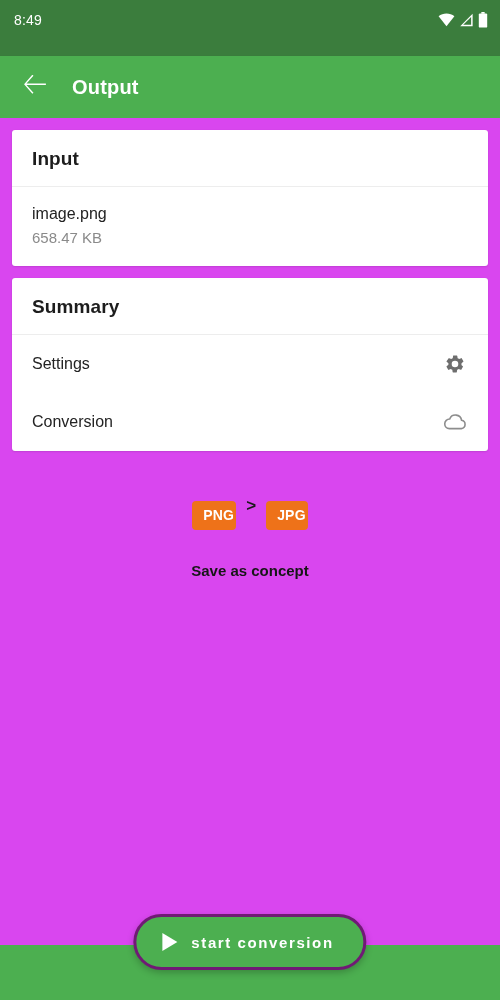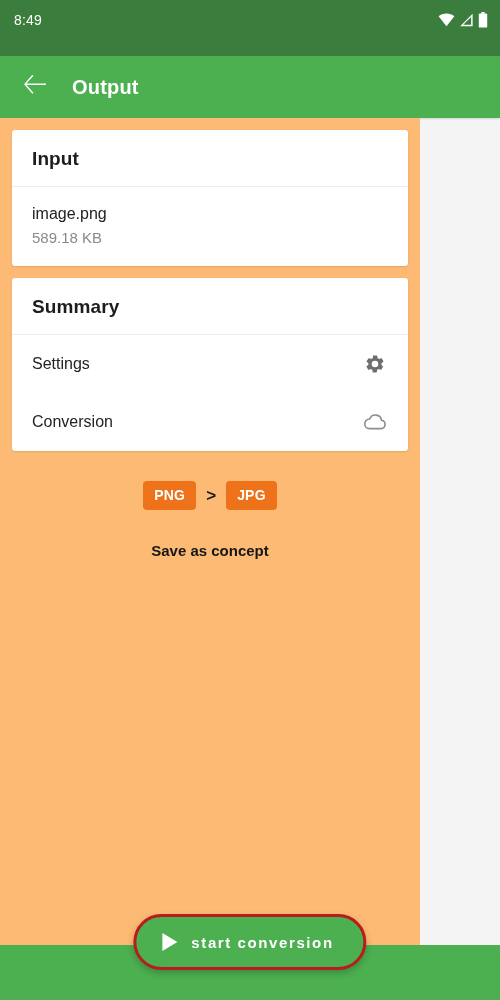--- a/index.html
+++ b/index.html
@@ -35,22 +35,22 @@
     width:40px; height:40px; display:flex; align-items:center; justify-content:center;
     cursor:pointer; border-radius:50%;
   }
   .appbar-title{
     color:#fff; font-size:20px; font-weight:bold; letter-spacing:.2px;
     margin-left:16px;
   }
 
   
   .content{
-    position:absolute; top:118px; left:0; width:420px; bottom:0;
-    background:#fdba74;
+    position:absolute; top:118px; left:0; width:500px; bottom:0;
+    background:#d946ef;
   }
 
   .card{
     background:#fff;
     margin:12px 12px 0 12px;
     border-radius:3px;
     box-shadow:0 1px 2px rgba(0,0,0,.10), 0 0 1px rgba(0,0,0,.08);
     overflow:hidden;
   }
   .card-header{
@@ -76,24 +76,25 @@
   
   .formats{
     display:flex; align-items:center; justify-content:center;
     gap:10px;
     margin-top:30px;
   }
   .badge{
     background:#ee7219;
     color:#fff;
     font-size:14px; font-weight:bold;
-    padding:6px 11px 7px 11px;
+    padding:6px 2px 7px 11px;
     border-radius:4px;
     letter-spacing:.2px;
     cursor:pointer;
+    margin-top:20px;
   }
   .chev{ font-size:17px; font-weight:bold; color:#1a1a1a; line-height:1; }
 
   .save-concept{
     text-align:center;
     margin-top:32px;
     font-size:15px; font-weight:bold; color:#161616;
     cursor:pointer;
   }
 
@@ -102,21 +103,21 @@
     position:absolute; left:0; bottom:0; width:500px; height:55px;
     background:#4caf50;
   }
   .fab{
     position:absolute; left:50%; transform:translateX(-50%);
     bottom:30px;
     height:56px;
     display:flex; align-items:center; gap:14px;
     padding:0 30px 0 26px;
     background:#4caf50;
-    border:3px solid #b91c1c;
+    border:3px solid #701a75;
     border-radius:30px;
     box-shadow:0 3px 7px rgba(0,0,0,.22);
     cursor:pointer;
     justify-content:space-between;
   }
   .fab-label{
     color:#fff; font-size:15px; font-weight:bold; letter-spacing:1.6px;
   }
   .play-tri{
     width:0;height:0;
@@ -161,21 +162,21 @@
   </div>
   <div class="appbar-title">Output</div>
 </div>
 
 <div class="content">
 
   <div class="card">
     <div class="card-header">Input</div>
     <div class="file-row">
       <div class="file-name">image.png</div>
-      <div class="file-size">589.18 KB</div>
+      <div class="file-size">658.47 KB</div>
     </div>
   </div>
 
   <div class="card">
     <div class="card-header">Summary</div>
 
     <div class="opt-row">
       <span class="opt-label">Settings</span>
       <span class="opt-icon">
         <svg width="22" height="22" viewBox="0 0 24 24">

